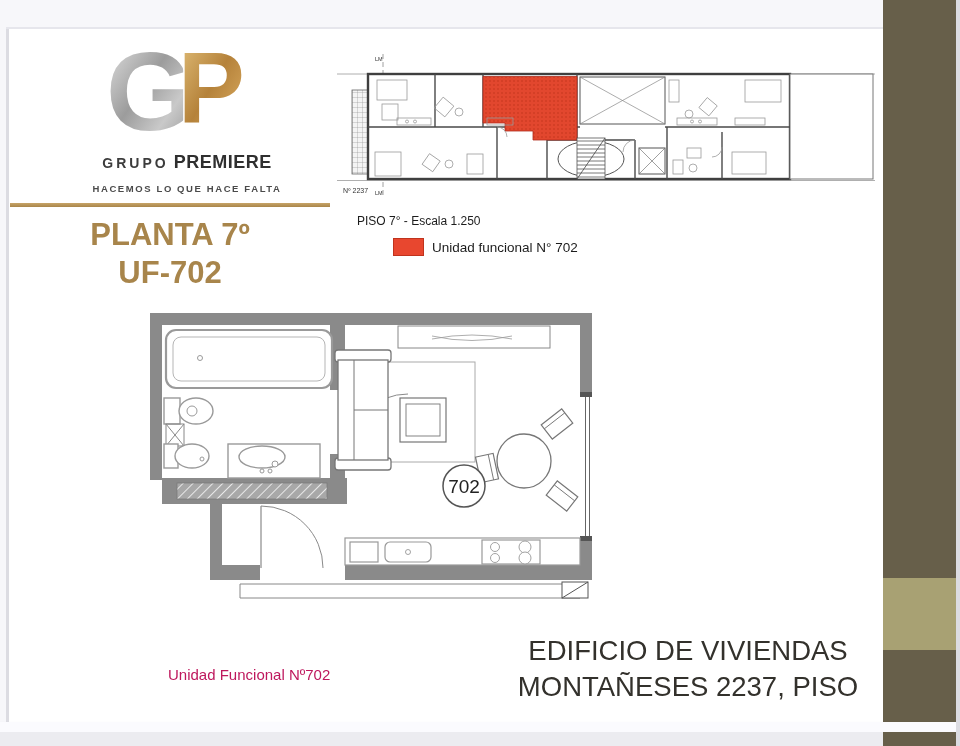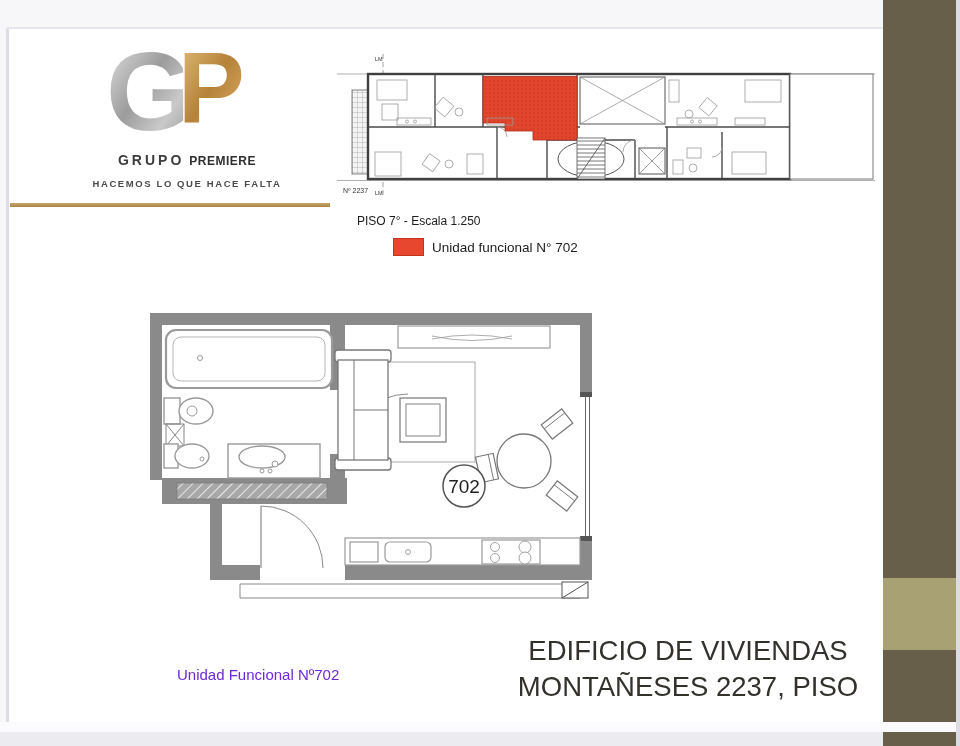--- a/index.html
+++ b/index.html
@@ -12,33 +12,33 @@
   #bar-main{left:883px;top:0;width:73px;height:722px;background:#675F4A;}
   #bar-light{left:883px;top:578px;width:73px;height:72px;background:#A8A173;}
   #band-white{left:0;top:722px;width:960px;height:10px;background:#fbfbfe;box-shadow:0 1px 2px rgba(0,0,0,.08);}
   #strip-bottom{left:0;top:732px;width:883px;height:14px;background:#ececf0;}
   #bar-bottom{left:883px;top:732px;width:73px;height:14px;background:#675F4A;}
   #edge-right{left:956px;top:0;width:4px;height:746px;background:#dcdce2;}
   
   #logo-block{left:92px;top:30px;width:190px;text-align:center;}
   #logo-names{font-size:0;white-space:nowrap;margin-top:2px;}
   #logo-grupo{font-size:14px;font-weight:bold;letter-spacing:3px;color:#3c3c3c;}
-  #logo-premiere{font-size:12px;font-weight:bold;color:#2f2f2f;margin-left:5px;letter-spacing:.5px;}
+  #logo-premiere{font-size:18px;font-weight:bold;color:#2f2f2f;margin-left:5px;letter-spacing:.5px;}
   #logo-tagline{font-size:9.5px;letter-spacing:1.6px;color:#4a4a4a;margin-top:10px;font-weight:bold;}
   
   #gold-rule{left:10px;top:203px;width:320px;height:4px;background:linear-gradient(#c7a468,#a9854a);}
   #main-title{left:15px;top:216px;width:310px;text-align:center;font-size:31px;font-weight:bold;color:#A8854B;line-height:38px;}
   
   #ov-caption{left:357px;top:214px;font-size:12px;color:#1c1c1c;}
   #ov-legend{left:357px;top:238px;display:flex;align-items:center;padding-left:36px;}
   #ov-swatch{width:29px;height:16px;background:#E8472F;border:1px solid #c0331d;
     background-image:radial-gradient(#c33a22 12%,transparent 13%);background-size:4px 4px;}
   #ov-legend-label{font-size:13.5px;color:#1c1c1c;margin-left:8px;}
   #unit-caption{left:185px;top:623px;font-size:17px;color:#1c1c1c;}
-  #unit-subcaption{left:177px;top:666px;font-size:15px;color:#6d28d9;}
+  #unit-subcaption{left:168px;top:666px;font-size:15px;color:#be185d;}
   
   #footer-text{left:492px;top:633px;width:392px;text-align:center;font-size:27.5px;color:#33312c;line-height:36px;}
   svg text{font-family:"Liberation Sans",sans-serif;}
 </style>
 </head>
 <body>
 
 <div id="canvas">
   <div class="abs" id="slide"></div>
   <div class="abs" id="edge-left"></div>
@@ -63,20 +63,24 @@
       <text x="4" y="100" font-size="112" font-weight="bold" fill="url(#silv)" stroke="#ffffff" stroke-width="3" paint-order="stroke">G</text>
       <text x="76" y="92" font-size="100" font-weight="bold" fill="url(#goldg)" stroke="#ffffff" stroke-width="3" paint-order="stroke">P</text>
     </svg>
     <div id="logo-names">
       <span id="logo-grupo">GRUPO</span><span id="logo-premiere">PREMIERE</span>
     </div>
     <div id="logo-tagline">HACEMOS LO QUE HACE FALTA</div>
   </div>
 
   <div class="abs" id="gold-rule"></div>
+  <div class="abs" id="main-title">
+    <div>PLANTA 7º</div>
+    <div>UF-702</div>
+  </div>
 
   <svg class="abs" style="left:337px;top:52px" width="540" height="146" viewBox="0 0 540 146">
     <defs>
       <pattern id="grid" width="5" height="5" patternUnits="userSpaceOnUse">
         <rect width="5" height="5" fill="#f4f4f4"></rect>
         <path d="M0,0H5 M0,0V5" stroke="#8a8a8a" stroke-width="0.6" fill="none"></path>
       </pattern>
       <pattern id="redpat" width="4" height="4" patternUnits="userSpaceOnUse">
         <rect width="4" height="4" fill="#E2472E"></rect>
         <circle cx="1" cy="1" r="0.7" fill="#bb3018"></circle>

